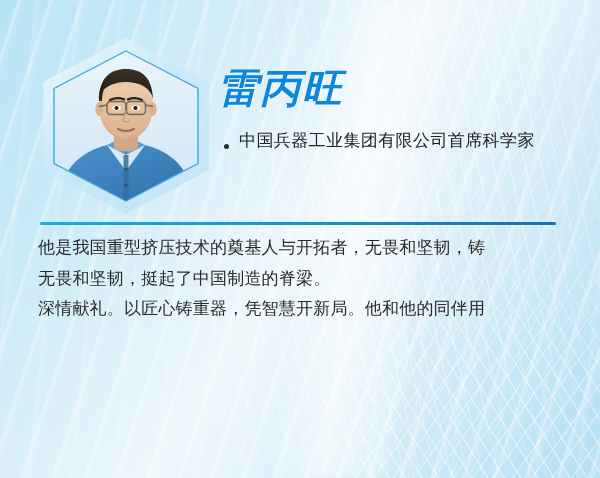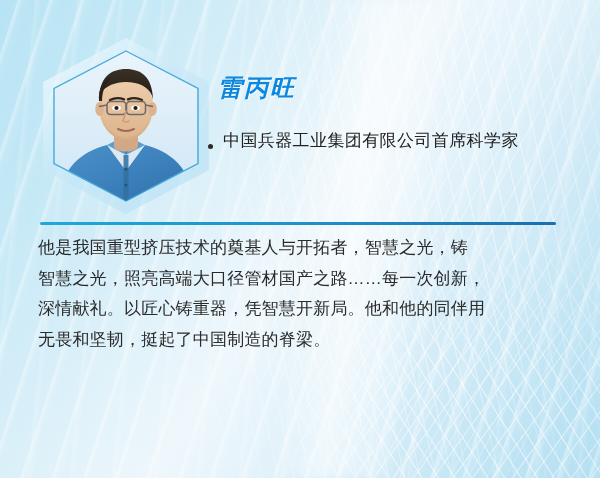--- a/index.html
+++ b/index.html
@@ -159,31 +159,31 @@
   }
 
   
   .portrait { position: absolute; inset: 0; }
 
   
   .name {
     position: absolute;
     left: 218px;
     top: 70px;
-    font-size: 24px;
+    font-size: 40px;
     line-height: 36px;
     font-weight: 700;
     font-style: italic;
     letter-spacing: 2px;
     color: #0d87dd;
     text-shadow: 1px 1px 0 rgba(255,255,255,0.55);
   }
   .subtitle-row {
     position: absolute;
-    left: 208px;
+    left: 224px;
     top: 126px;
     width: 370px;
     display: flex;
     align-items: center;
   }
   .bullet {
     width: 5px;
     height: 5px;
     border-radius: 50%;
     background: #2b2b2b;
@@ -309,19 +309,18 @@
   <div class="name">雷丙旺</div>
 
   <div class="subtitle-row">
     <span class="bullet"></span>
     <span class="subtitle-text">中国兵器工业集团有限公司首席科学家</span>
   </div>
 
   <div class="divider"></div>
 
   <div class="body-copy">
-    <div class="body-line">他是我国重型挤压技术的奠基人与开拓者，智慧之光，铸</div>
-    <div class="body-line">智慧之光，照亮高端大口径管材国产之路……每一次创新，</div>
+    <div class="body-line">他是我国重型挤压技术的奠基人与开拓者，无畏和坚韧，铸</div>
+    <div class="body-line">无畏和坚韧，挺起了中国制造的脊梁。</div>
     <div class="body-line">深情献礼。以匠心铸重器，凭智慧开新局。他和他的同伴用</div>
-    <div class="body-line">无畏和坚韧，挺起了中国制造的脊梁。</div>
   </div>
 
 </div>
 
 </body></html>

